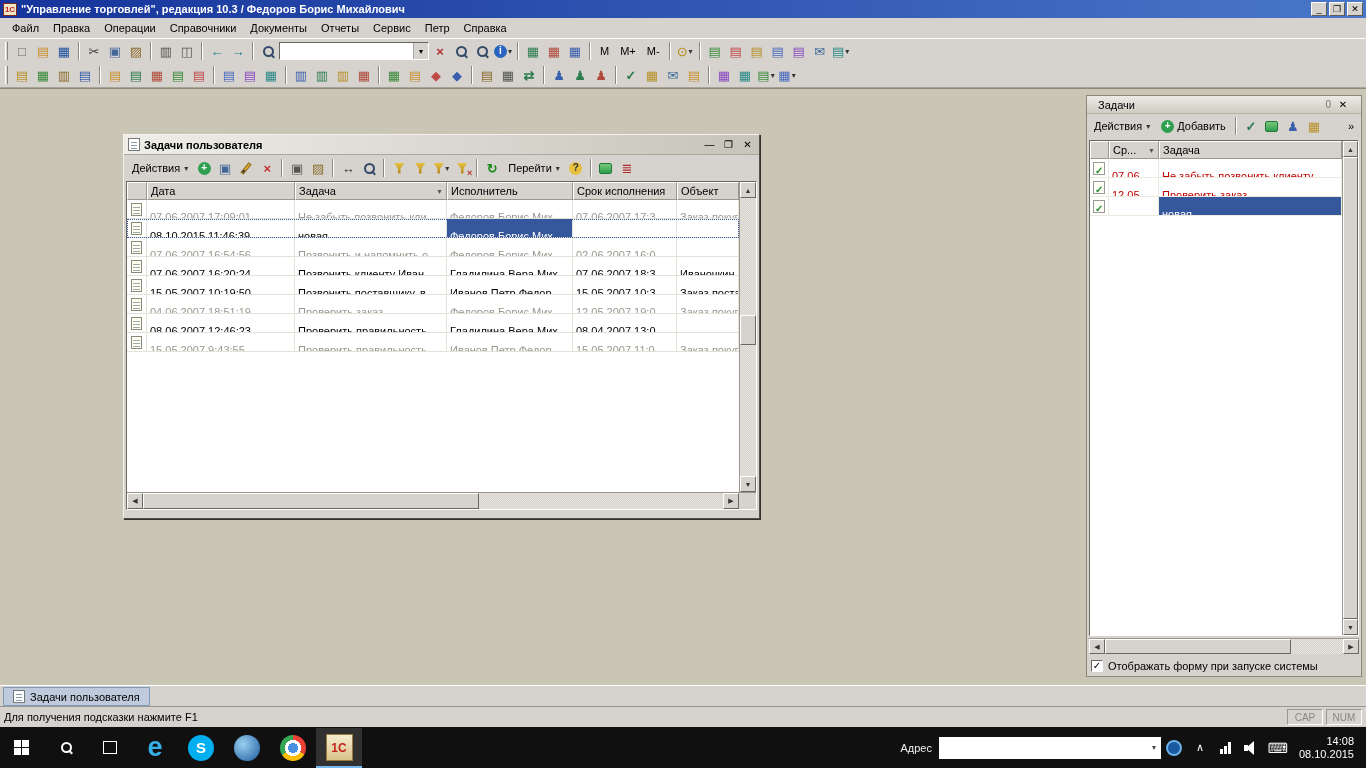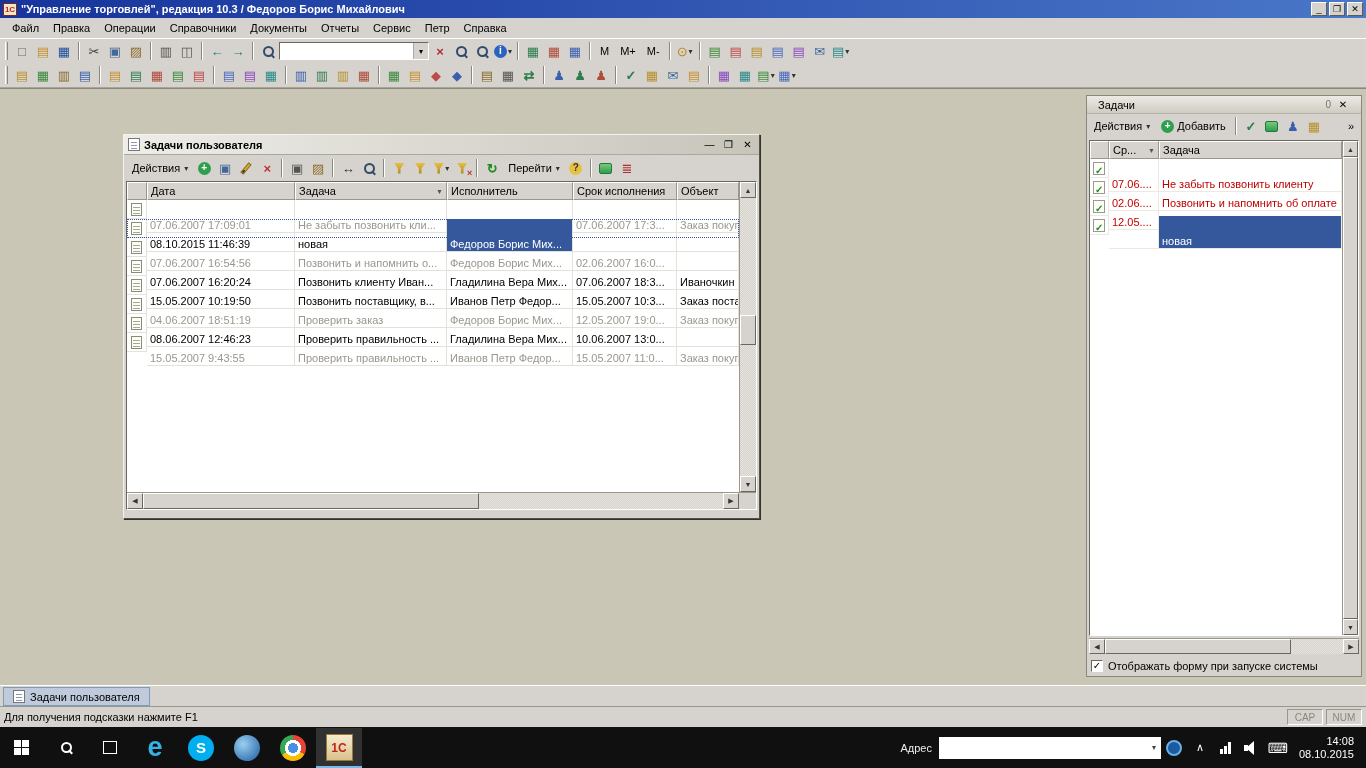--- a/index.html
+++ b/index.html
@@ -53,21 +53,21 @@
 .doc-icon{width:12px;height:13px;background:#fff;border:1px solid #777;position:relative;flex:none;}
 .doc-icon::before{content:"";position:absolute;left:2px;right:2px;top:3px;height:1px;background:#89a;box-shadow:0 3px 0 #89a,0 6px 0 #89a;}
 .cw-toolbar{height:26px;display:flex;align-items:center;padding:0 3px;gap:1px;flex:none;}
 .cw-body{flex:1;margin:0 2px;border:1px solid;border-color:#6a675f #fff #fff #6a675f;background:#fff;display:flex;flex-direction:column;overflow:hidden;}
 .grid-area{flex:1;display:flex;overflow:hidden;}
 .grid-cols{flex:1;display:flex;flex-direction:column;overflow:hidden;}
 .ghead{display:flex;flex:none;}
 .hc{background:#d6d3ce;border-top:1px solid #fff;border-left:1px solid #fff;border-right:1px solid #9a968c;border-bottom:1px solid #9a968c;padding:2px 3px;white-space:nowrap;overflow:hidden;height:18px;display:flex;align-items:center;gap:3px;}
 .sort-glyph{font-size:7px;color:#555;margin-left:auto;}
 .trow{display:flex;height:19px;line-height:18px;flex:none;}
-.tc{border-right:1px solid #e4e1d8;border-bottom:1px solid #e4e1d8;padding:16px 3px;white-space:nowrap;overflow:hidden;}
+.tc{border-right:1px solid #e4e1d8;border-bottom:1px solid #e4e1d8;padding:8px 3px;white-space:nowrap;overflow:hidden;}
 .c0{width:20px;display:flex;align-items:center;justify-content:center;padding:0;flex:none;}
 .c1{width:148px;flex:none;}.c2{width:152px;flex:none;}.c3{width:126px;flex:none;}.c4{width:104px;flex:none;}.c5{flex:1;}
 .dim{color:#9a978e;}
 .selcell{background:#35589d;color:#fff;}
 .focused{outline:1px dotted #35589d;outline-offset:-1px;}
 .row-icon{width:11px;height:13px;background:#fffef0;border:1px solid #8a8a7a;position:relative;}
 .row-icon::before{content:"";position:absolute;left:1px;right:1px;top:3px;height:1px;background:#9aa;box-shadow:0 3px 0 #9aa,0 6px 0 #9aa;}
 .gfill{flex:1;}
 
 .vscroll{width:17px;background:#d6d3ce;border-left:1px solid #9a968c;display:flex;flex-direction:column;flex:none;}
@@ -537,21 +537,21 @@
                 <span class="tc c4">12.05.2007 19:0...</span>
                 <span class="tc c5">Заказ покуп</span>
               </div>
               <div class="trow">
                 <span class="tc c0">
                   <span class="row-icon"></span>
                 </span>
                 <span class="tc c1">08.06.2007 12:46:23</span>
                 <span class="tc c2">Проверить правильность ...</span>
                 <span class="tc c3">Гладилина Вера Мих...</span>
-                <span class="tc c4">10.06.2007 13:0...</span>
+                <span class="tc c4">08.04.2007 13:0...</span>
                 <span class="tc c5"></span>
               </div>
               <div class="trow dim">
                 <span class="tc c0">
                   <span class="row-icon"></span>
                 </span>
                 <span class="tc c1">15.05.2007 9:43:55</span>
                 <span class="tc c2">Проверить правильность ...</span>
                 <span class="tc c3">Иванов Петр Федор...</span>
                 <span class="tc c4">15.05.2007 11:0...</span>
@@ -621,27 +621,20 @@
                 <span class="sort-glyph">▼</span>
               </span>
             <span class="hc p2">Задача</span>
           </div>
           <div class="prow red">
               <span class="tc p0">
                 <span class="check-icon"></span>
               </span>
               <span class="tc p1">07.06....</span>
               <span class="tc p2">Не забыть позвонить клиенту</span>
-            </div>
-            <div class="prow red">
-              <span class="tc p0">
-                <span class="check-icon"></span>
-              </span>
-              <span class="tc p1">02.06....</span>
-              <span class="tc p2">Позвонить и напомнить об оплате</span>
             </div>
             <div class="prow red">
               <span class="tc p0">
                 <span class="check-icon"></span>
               </span>
               <span class="tc p1">12.05....</span>
               <span class="tc p2">Проверить заказ</span>
             </div>
             <div class="prow sel">
               <span class="tc p0">

